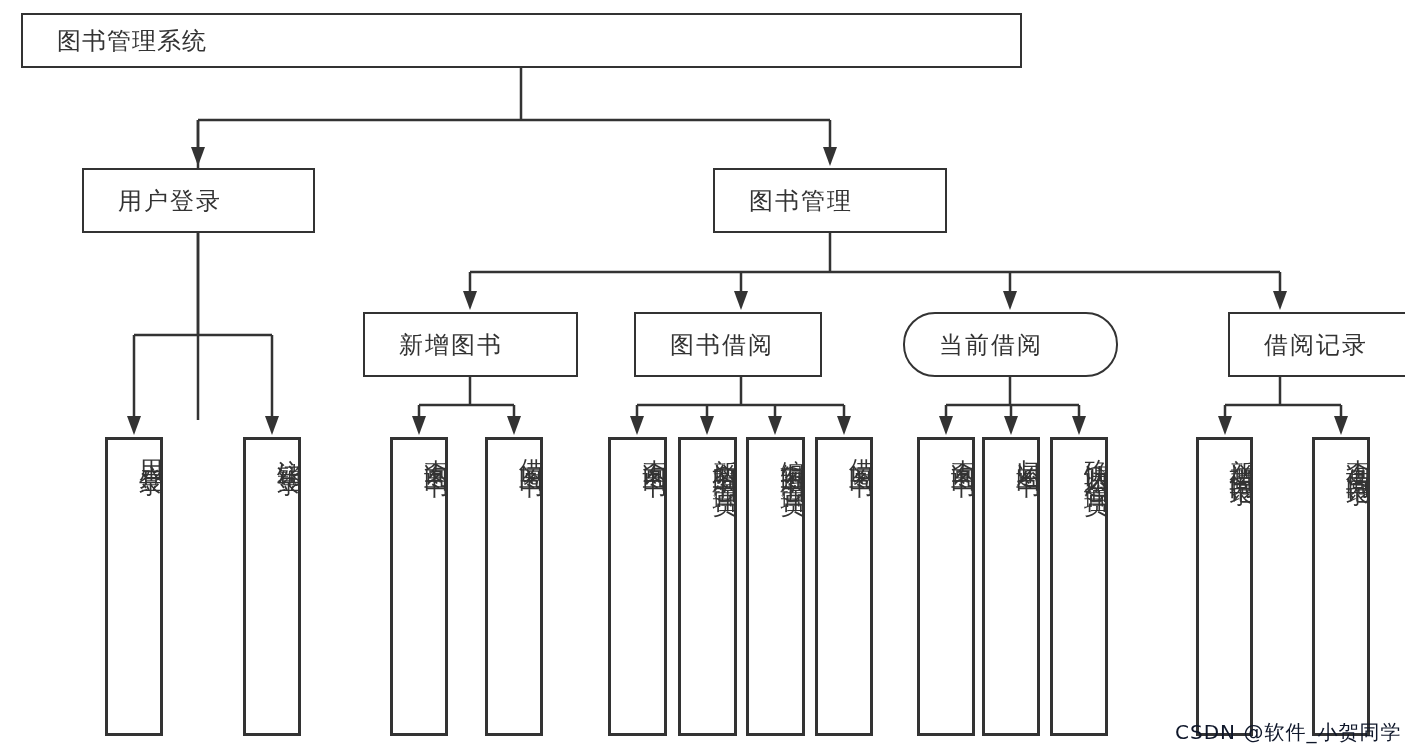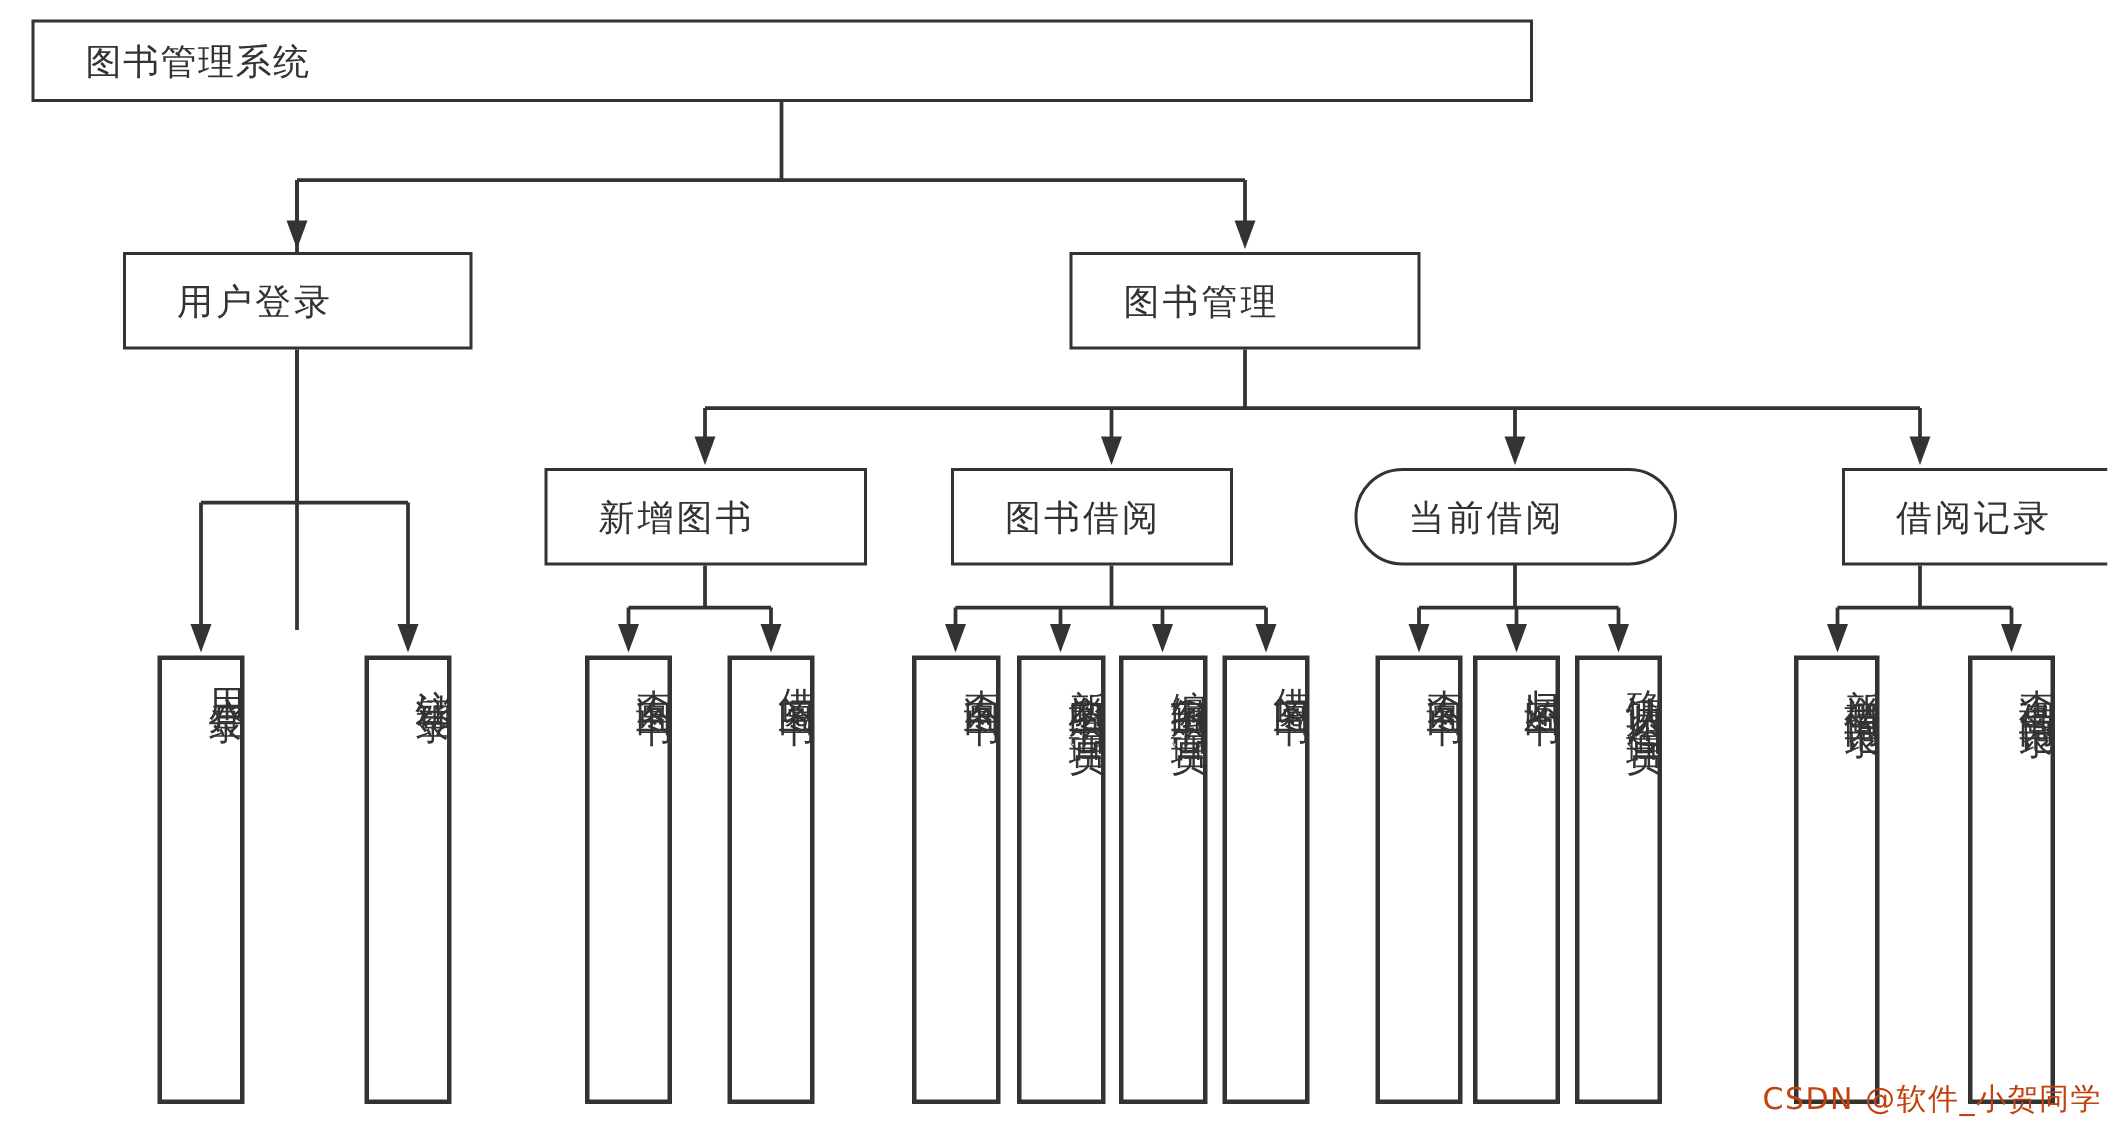--- a/index.html
+++ b/index.html
@@ -37,21 +37,21 @@
     writing-mode: vertical-rl;
     letter-spacing: 5px;
     font-size: 24px;
   }
   .leaf .lbl { white-space: normal; }
   .watermark {
     position: absolute;
     left: 1175px;
     top: 719px;
     font-size: 20px;
-    color: #c2410c;
+    color: #0f172a;
     letter-spacing: 1px;
     z-index: 5;
     white-space: nowrap;
   }
 </style>
 </head>
 <body>
 
 <div class="canvas">
 

